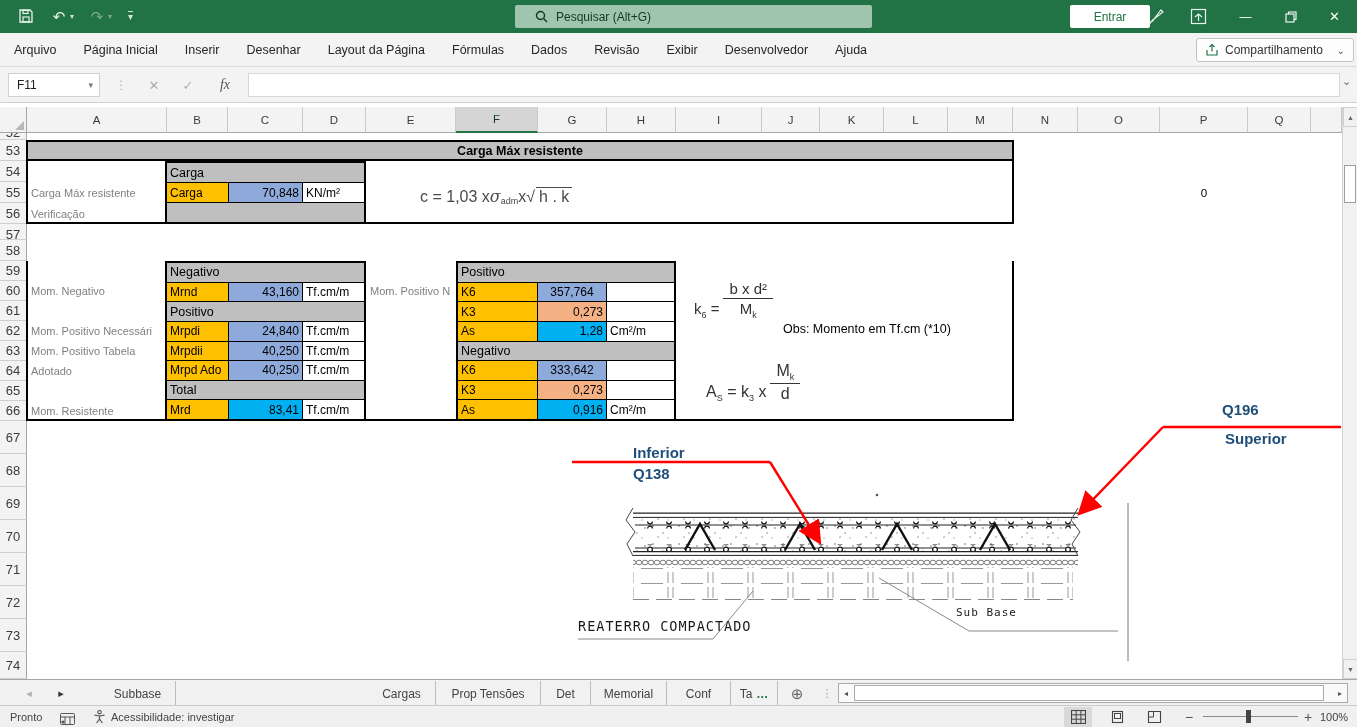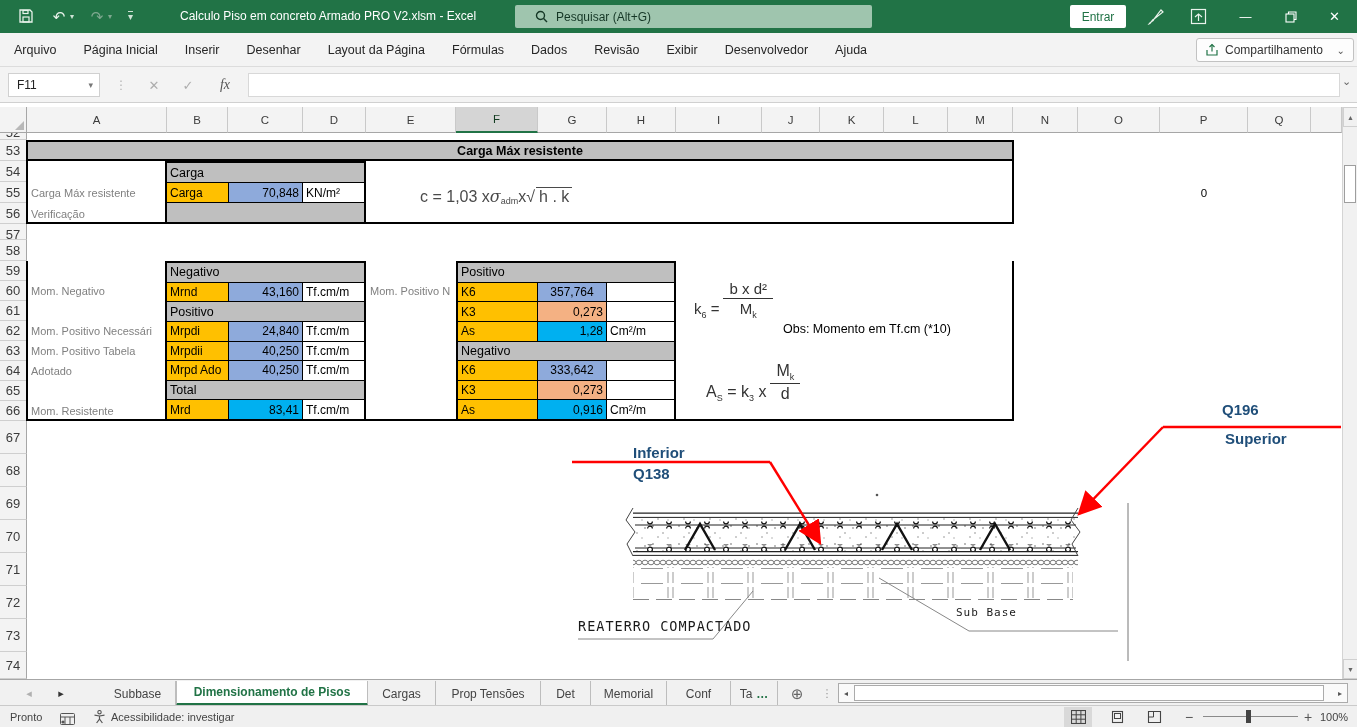--- a/index.html
+++ b/index.html
@@ -7,21 +7,21 @@
        font-family:"Liberation Sans",sans-serif;-webkit-font-smoothing:antialiased}
   .abs{position:absolute;box-sizing:border-box}
 
   
   .titlebar{left:0;top:0;width:1357px;height:33px;background:#217346;color:#fff;z-index:10}
   .qat-icon{color:#eaf3ec;font-size:15px;line-height:33px;text-align:center}
   .caret{font-size:8px;color:#cfe3d6;line-height:33px}
   .win-title{top:0;height:33px;line-height:33px;font-size:12px;color:#fff;white-space:nowrap}
   .searchbox{left:515px;top:5px;width:357px;height:23px;background:#9fc5ae;border-radius:2px;
              display:flex;align-items:center;color:#153726;font-size:12px}
-  .entrar{left:1070px;top:5px;width:56px;height:23px;background:#fff;color:#217346;font-size:12px;
+  .entrar{left:1070px;top:5px;width:80px;height:23px;background:#fff;color:#217346;font-size:12px;
           display:flex;align-items:center;justify-content:center;border-radius:2px}
   .winctl{top:0;width:45px;height:33px;display:flex;align-items:center;justify-content:center;color:#fff}
 
   
   .menubar{left:0;top:33px;width:1357px;height:34px;background:#f3f3f3;border-bottom:1px solid #dcdcdc;z-index:9}
   .mtabs{position:absolute;left:14px;top:0;height:34px;display:flex;gap:27px;align-items:center}
   .mtab{font-size:12.5px;color:#262626;white-space:nowrap}
   .sharebtn{left:1196px;top:5px;width:158px;height:24px;background:#fdfdfd;border:1px solid #c2c2c2;
             border-radius:3px;display:flex;align-items:center;gap:6px;padding:0 8px;font-size:12px;color:#217346}
 
@@ -108,21 +108,20 @@
           <rect x="5" y="9" width="6" height="5" fill="none" stroke="#eaf3ec" stroke-width="1.2"></rect>
           <rect x="5" y="2.5" width="5" height="3" fill="none" stroke="#eaf3ec" stroke-width="1.2"></rect>
         </svg>
     </div>
     <div class="abs qat-icon" style="left:50px;top:0;width:18px">↶</div>
     <div class="abs caret" style="left:70px;top:0">▾</div>
     <div class="abs qat-icon" style="left:88px;top:0;width:18px;color:#7fa890">↷</div>
     <div class="abs caret" style="left:108px;top:0;color:#7fa890">▾</div>
     <div class="abs caret" style="left:128px;top:0;font-size:10px;border-top:1px solid #cfe3d6;height:12px;margin-top:11px;line-height:10px">▾</div>
 
-    <div class="abs win-title" style="left:180px">Calculo Piso em concreto Armado PRO V2.xlsm  -  Excel</div>
 
     <div class="abs searchbox">
       <span style="margin:0 8px 0 20px;display:flex">
         <svg width="13" height="13" viewBox="0 0 13 13">
             <circle cx="5.5" cy="5.5" r="4" fill="none" stroke="#153726" stroke-width="1.4"></circle>
             <line x1="8.6" y1="8.6" x2="12" y2="12" stroke="#153726" stroke-width="1.4"></line>
           </svg>
       </span>
       <span>Pesquisar (Alt+G)</span>
     </div>
@@ -442,21 +441,20 @@
   <div class="abs vsb">
     <div class="vsb-btn" style="top:0">▲</div>
     <div class="vsb-thumb"></div>
     <div class="vsb-btn" style="bottom:0">▼</div>
   </div>
 
   <div class="abs tabbar">
     <div class="navarr" style="left:18px;color:#b0b0b0">◂</div>
     <div class="navarr" style="left:50px;color:#333">▸</div>
     <div class="sheettab" style="left:100px;width:76px">Subbase</div>
-    <div class="sheettab active" style="left:176px;width:192px">Dimensionamento de Pisos</div>
     <div class="sheettab" style="left:368px;width:68px">Cargas</div>
     <div class="sheettab" style="left:436px;width:105px">Prop Tensões</div>
     <div class="sheettab" style="left:541px;width:50px">Det</div>
     <div class="sheettab" style="left:591px;width:76px">Memorial</div>
     <div class="sheettab" style="left:667px;width:64px">Conf</div>
     <div class="sheettab" style="left:731px;width:47px;gap:4px">
       <span>Ta</span>
       <span style="color:#217346;font-weight:bold">…</span>
     </div>
     <div class="navarr" style="left:786px;font-size:15px;color:#666">⊕</div>

